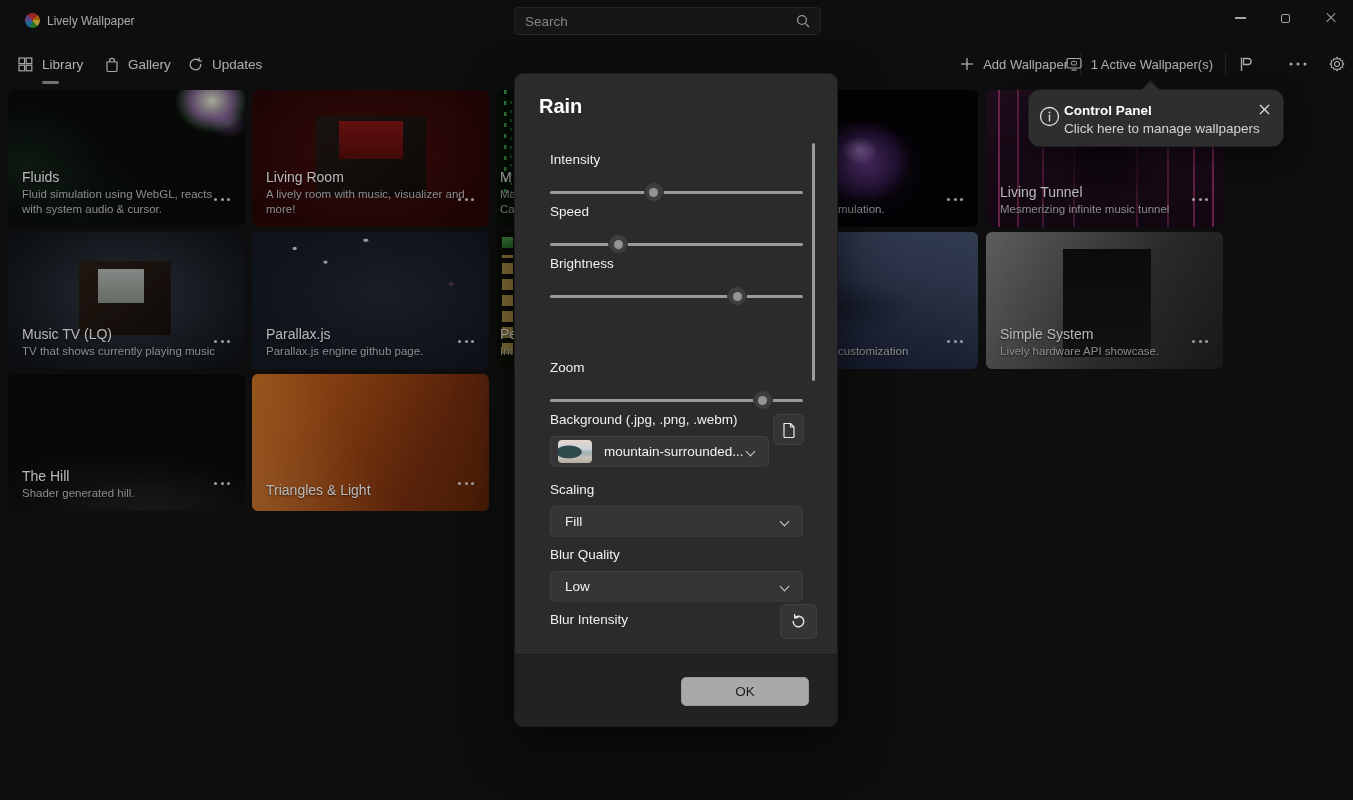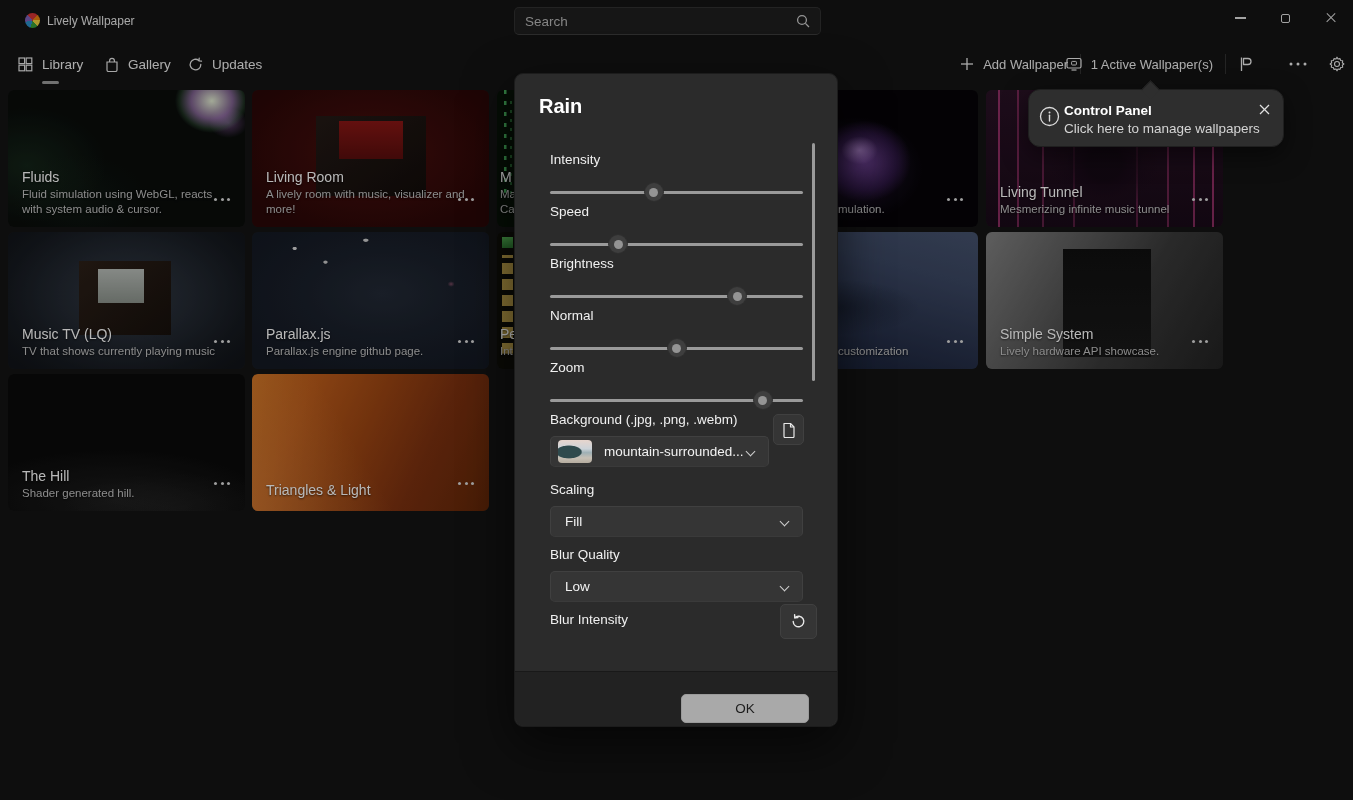--- a/index.html
+++ b/index.html
@@ -118,21 +118,21 @@
   .slider .thumb i { width:9px; height:9px; border-radius:50%; background:#949494; }
   .dscroll { position:absolute; left:297px; top:69px; width:2.5px; height:238px; background:#9a9a9a; border-radius:2px; }
   .dgroup { position:absolute; left:35px; width:253px; }
   .combo { position:relative; margin-top:9px; height:31px; background:#353535; border:1px solid #404040; border-bottom-color:#3a3a3a;
            border-radius:5px; display:flex; align-items:center; color:#f2f2f2; font-size:13.5px; padding:0 14px; }
   .combo .chev { position:absolute; right:14px; top:11px; width:7px; height:7px; border-right:1.4px solid #cfcfcf; border-bottom:1.4px solid #cfcfcf; transform:rotate(45deg); }
   .thumbimg { width:34px; height:23px; border-radius:4px; margin:0 12px 0 -7px; background:
       radial-gradient(22px 11px at 32% 52%, #2f4a4d 55%, transparent 62%),
       linear-gradient(180deg, #e7d5cd 0%, #ccd3d9 38%, #9fb0b5 55%, #c7c0b5 78%, #b5ac9f 100%); }
   .sqbtn { position:absolute; background:#353535; border:1px solid #404040; border-radius:5px; display:flex; align-items:center; justify-content:center; }
-  .dlg-footer { position:absolute; left:0; bottom:0; width:100%; height:55px; background:#222222; border-top:1px solid #191919; border-radius:0 0 9px 9px; }
+  .dlg-footer { position:absolute; left:0; bottom:0; width:100%; height:72px; background:#222222; border-top:1px solid #191919; border-radius:0 0 9px 9px; }
   .ok-btn { position:absolute; left:166px; top:22px; width:128px; height:29px; background:#a9a9a9; border:1px solid #9a9a9a;
             border-radius:5px; color:#1d1d1d; font-size:13.5px; display:flex; align-items:center; justify-content:center; }
 
   
   .flyout { position:absolute; left:1028px; top:89px; width:256px; height:58px; background:#2e2e2e; border:1px solid #1f1f1f;
             border-radius:12px; z-index:30; box-shadow:0 8px 24px rgba(0,0,0,.5); }
   .flyout .caret { position:absolute; left:115px; top:-7px; width:13px; height:13px; background:#2e2e2e;
                    border-left:1px solid #1f1f1f; border-top:1px solid #1f1f1f; transform:rotate(45deg); }
   .fly-title { position:absolute; left:35px; top:13px; font-size:13.5px; font-weight:700; color:#ffffff; }
   .fly-msg { position:absolute; left:35px; top:31px; font-size:13.5px; color:#d4d4d4; }
@@ -425,29 +425,20 @@
         <div class="thumb" style="left: 27%;">
             <i></i>
           </div>
       </div>
     </div>
     <div class="sgroup" style="top:158px">
       <div class="flabel">Brightness</div>
       <div class="slider">
         <div class="track"></div>
         <div class="thumb" style="left: 74%;">
-            <i></i>
-          </div>
-      </div>
-    </div>
-    <div class="sgroup" style="top:210px">
-      <div class="flabel">Normal</div>
-      <div class="slider">
-        <div class="track"></div>
-        <div class="thumb" style="left: 50%;">
             <i></i>
           </div>
       </div>
     </div>
     <div class="sgroup" style="top:262px">
       <div class="flabel">Zoom</div>
       <div class="slider">
         <div class="track"></div>
         <div class="thumb" style="left: 84%;">
             <i></i>

